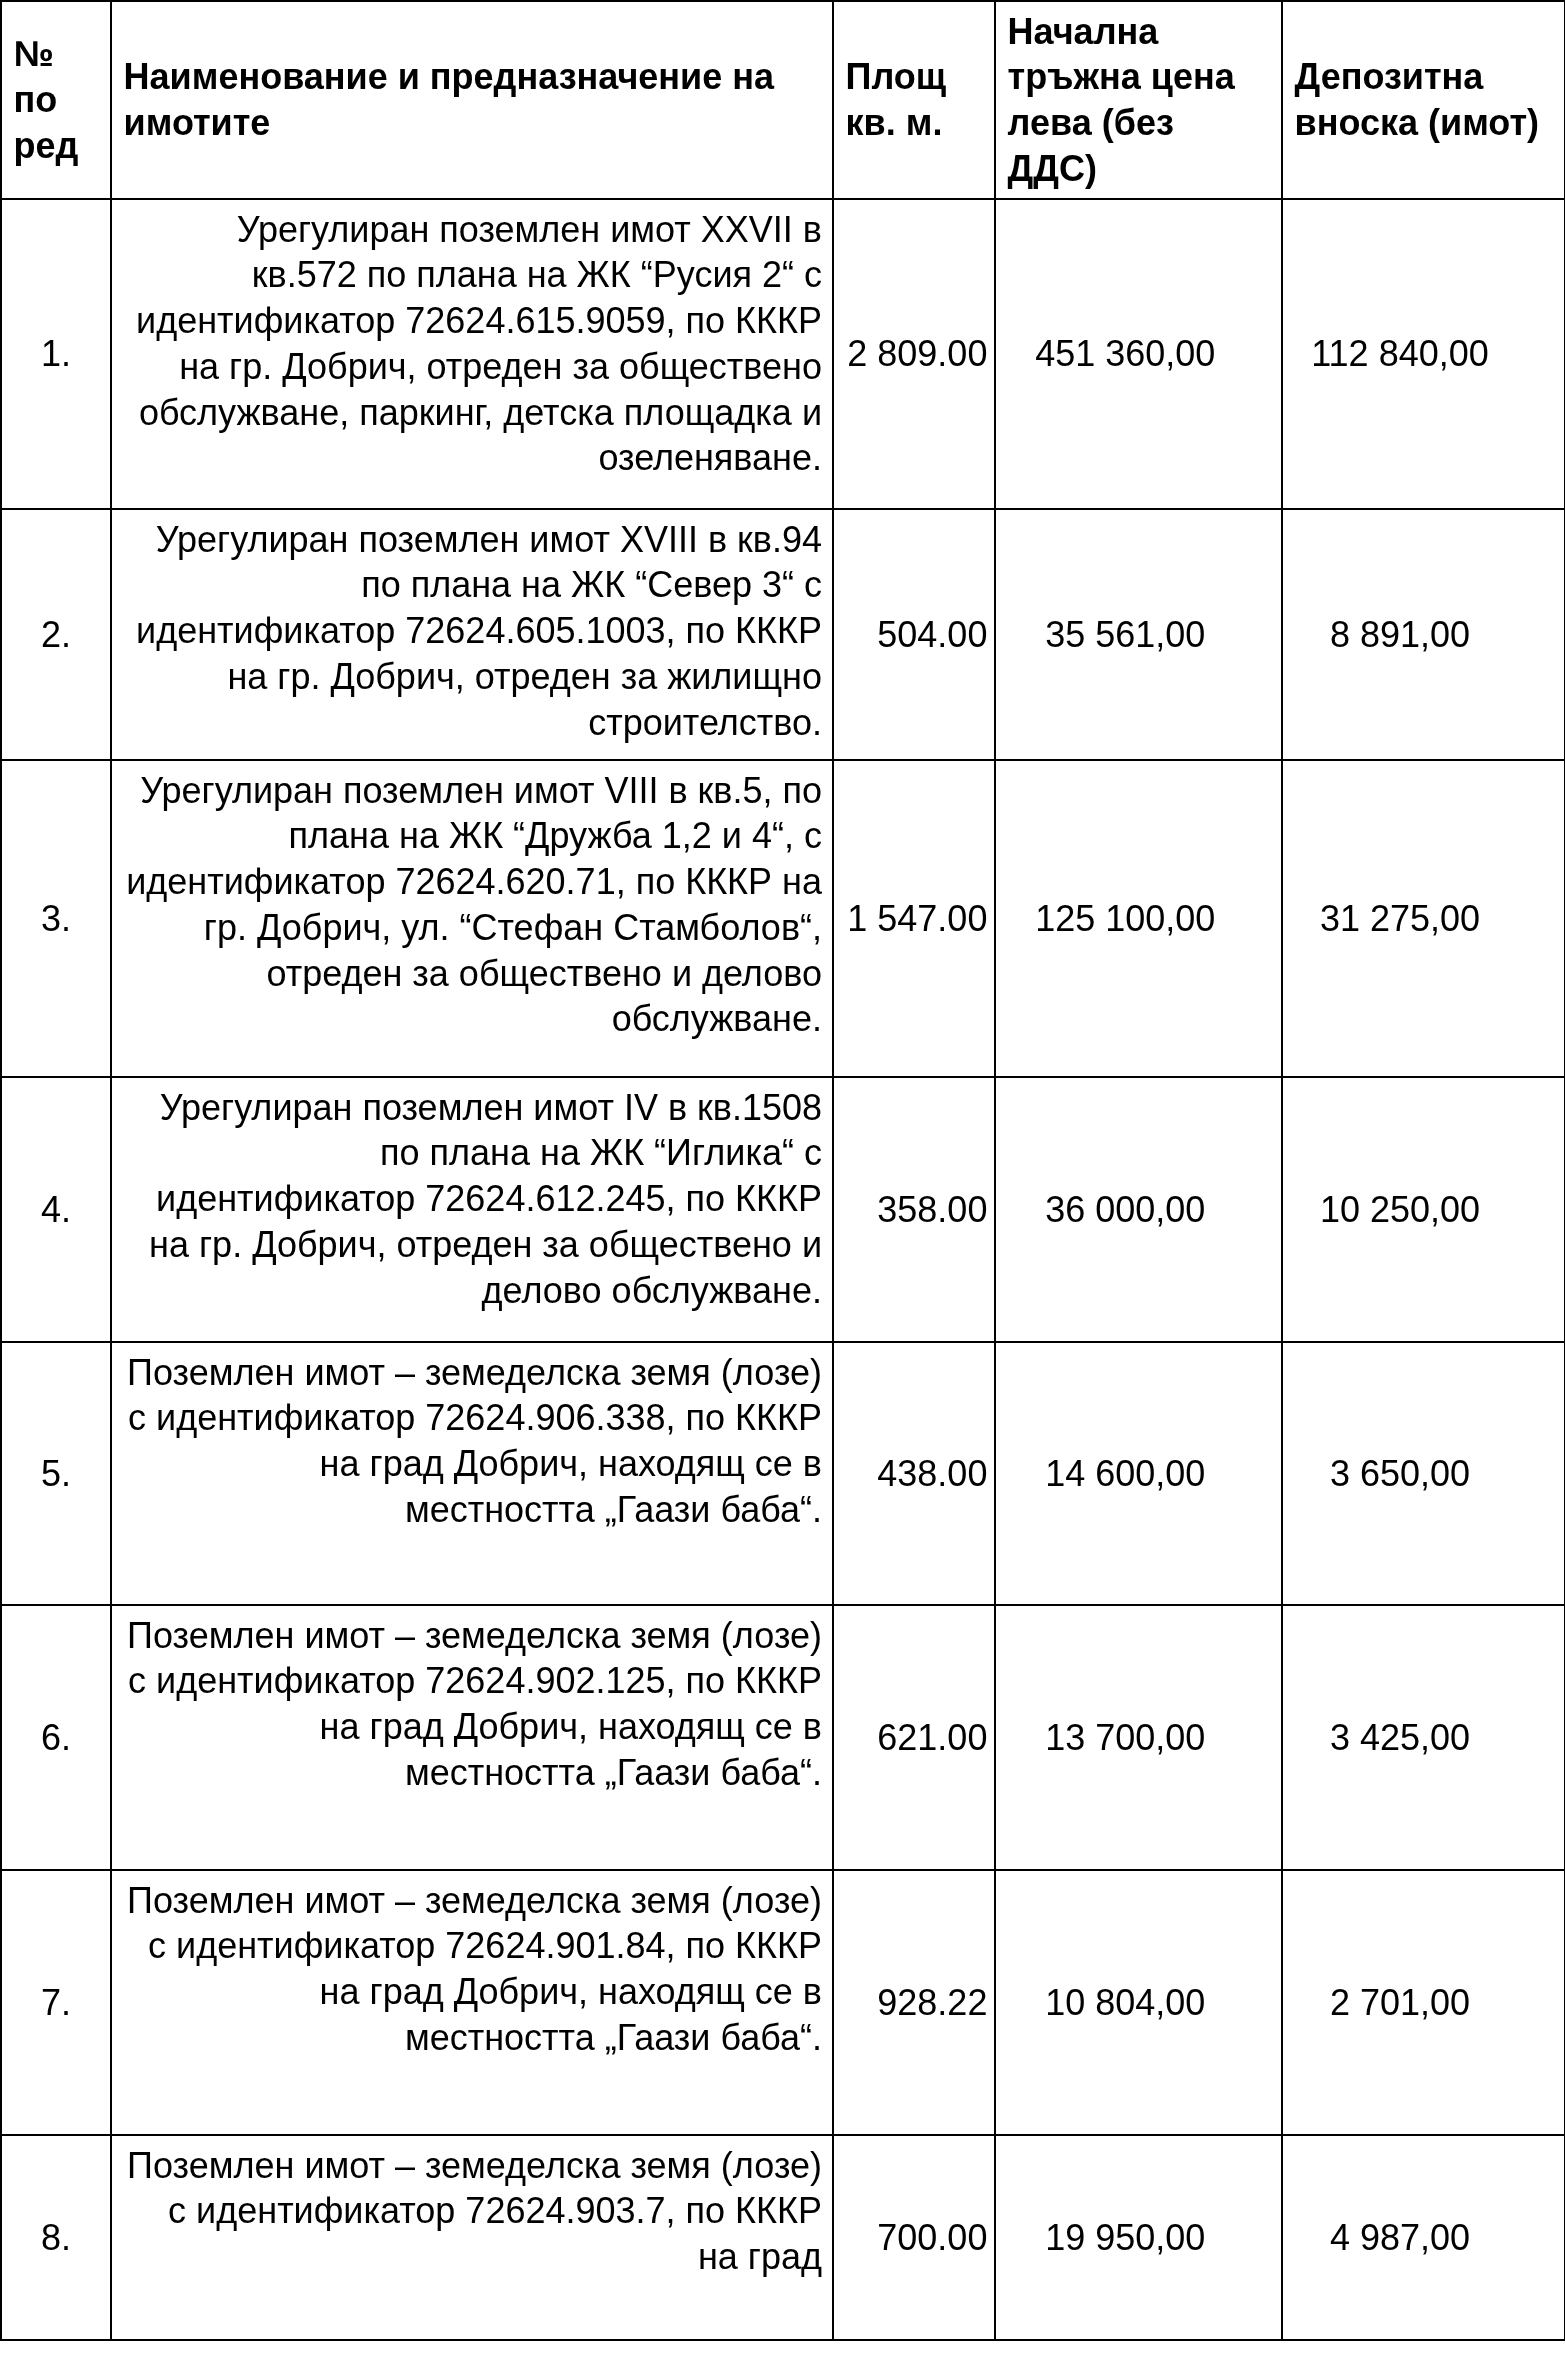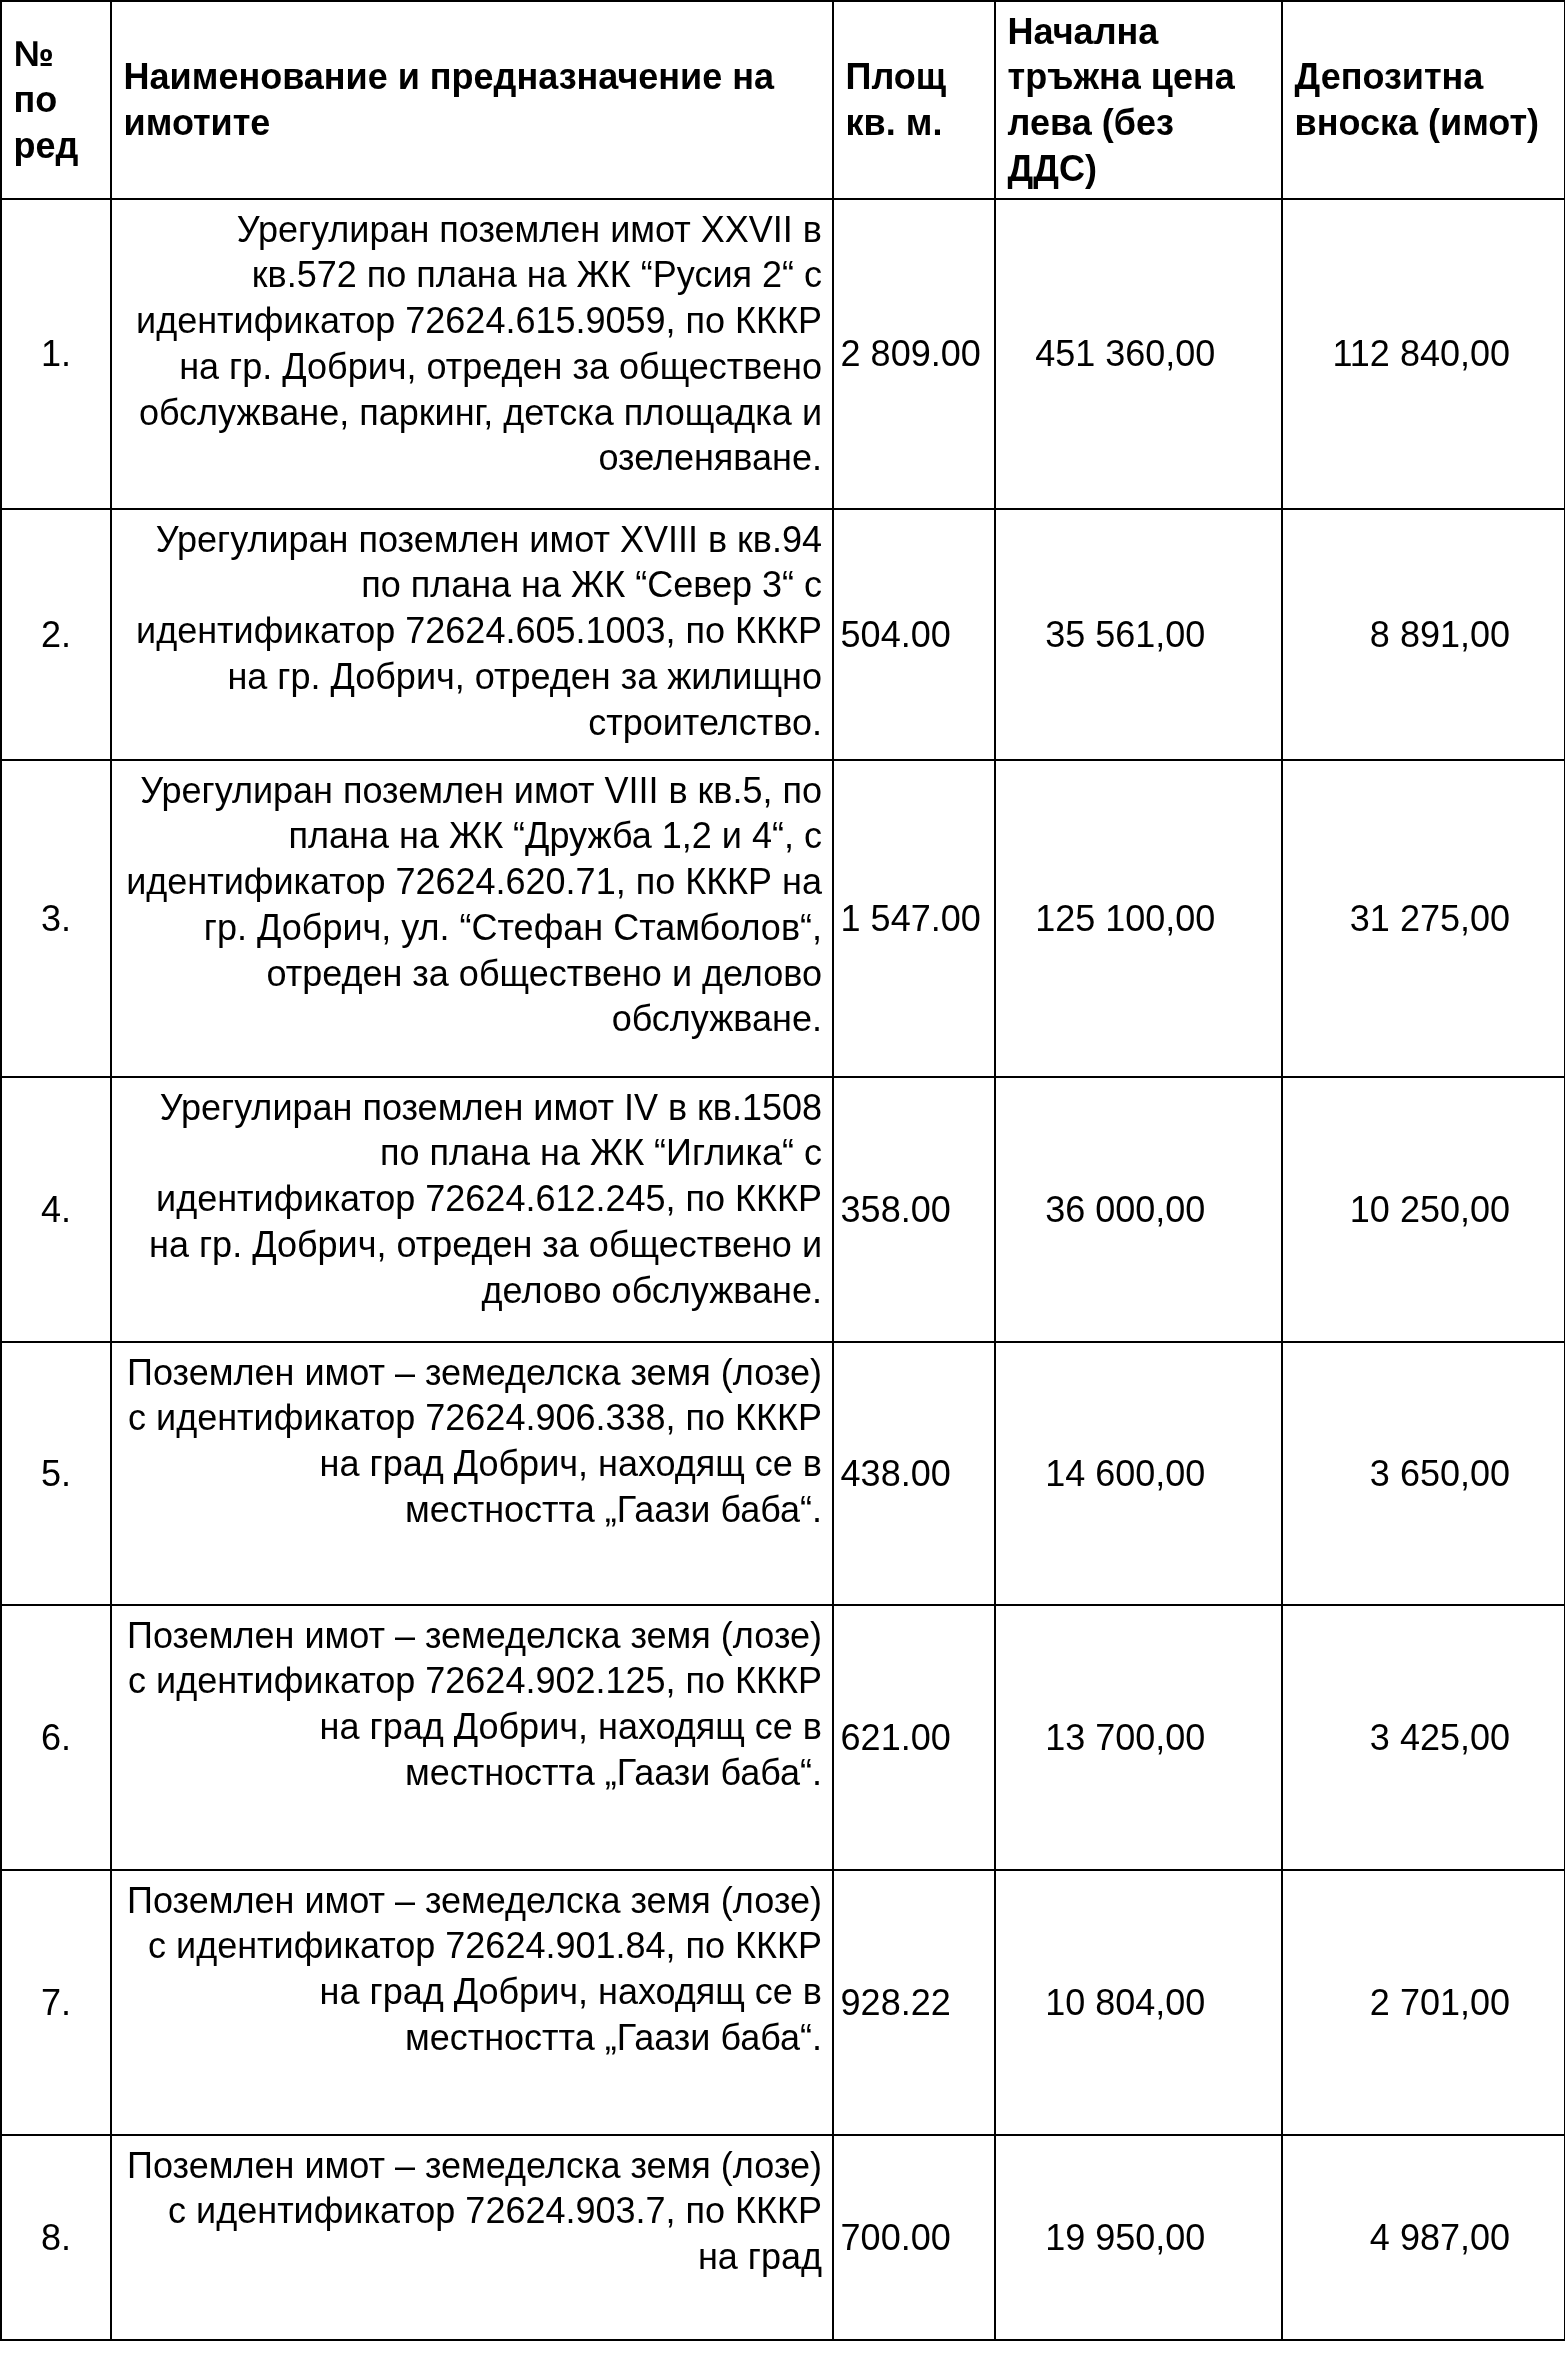--- a/index.html
+++ b/index.html
@@ -45,31 +45,31 @@
     text-align: center;
     vertical-align: middle;
     padding: 5px 6.6px;
   }
   td.c-desc {
     text-align: right;
     vertical-align: top;
     padding: 6.6px 10px 6.6px 13.3px;
   }
   td.c-area {
-    text-align: left;
+    text-align: right;
     vertical-align: middle;
     padding: 5px 6.6px;
   }
   td.c-price {
     text-align: center;
     vertical-align: middle;
     padding: 5px 33px 5px 6.6px;
   }
   td.c-deposit {
-    text-align: right;
+    text-align: center;
     vertical-align: middle;
     padding: 5px 54px 5px 7px;
   }
 </style>
 </head>
 <body>
 
 <div class="page">
   <table class="props">
     <colgroup>

